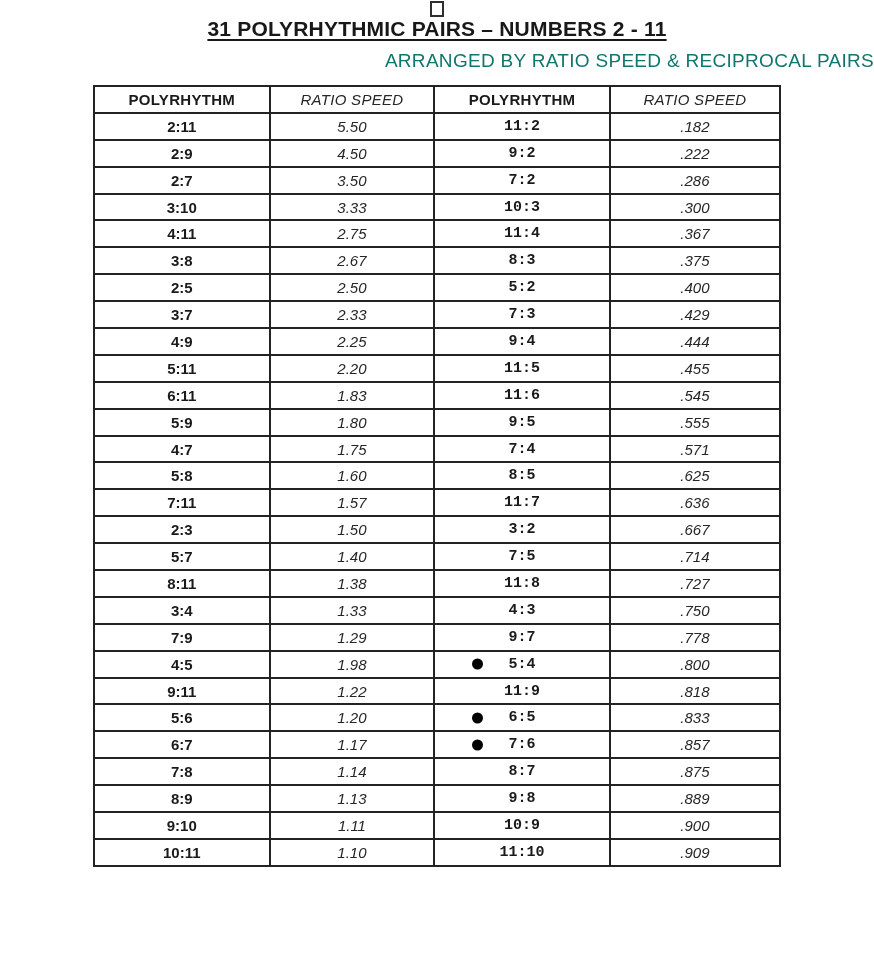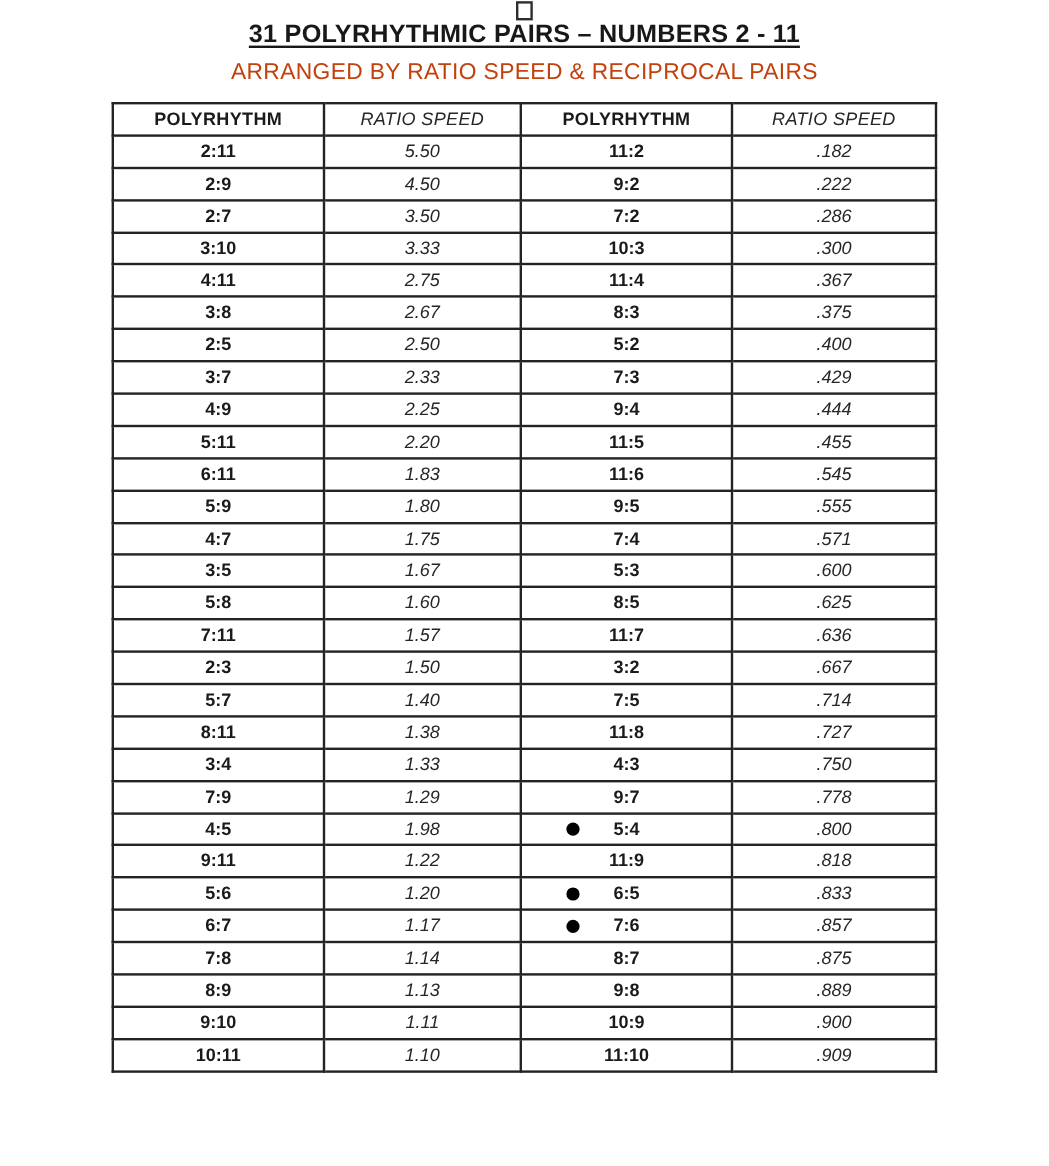--- a/index.html
+++ b/index.html
@@ -35,23 +35,23 @@
     font-weight: bold;
     color: #181818;
     text-decoration: underline;
     text-underline-offset: 3px;
     letter-spacing: 0.2px;
   }
   .subtitle {
     margin-top: 9px;
     font-size: 19px;
     font-weight: normal;
-    color: #c2410c;
+    color: #0f766e;
     letter-spacing: 0.3px;
-    text-align: center;
+    text-align: right;
   }
   table.poly-table {
     border-collapse: collapse;
     width: 688px;
     margin: 13px auto 0 auto;
     table-layout: fixed;
   }
   .poly-table th,
   .poly-table td {
     border: 2px solid #232323;
@@ -74,20 +74,21 @@
   .poly-table td.speed {
     font-weight: normal;
     font-style: italic;
     color: #262626;
   }
   .poly-table th {
     letter-spacing: 0.3px;
   }
   td.dotcell {
     position: relative;
+    font-family: Liberation Mono, monospace;
   }
   .dot {
     position: absolute;
     left: calc(50% - 50px);
     top: 50%;
     transform: translateY(-50%);
     width: 11px;
     height: 11px;
     border-radius: 50%;
     background: #000000;
@@ -191,26 +192,20 @@
     <td class="poly dotcell"><span>9:5</span></td>
     <td class="speed">.555</td>
   </tr>
       <tr>
     <td class="poly">4:7</td>
     <td class="speed">1.75</td>
     <td class="poly dotcell"><span>7:4</span></td>
     <td class="speed">.571</td>
   </tr>
       <tr>
-    <td class="poly">3:5</td>
-    <td class="speed">1.67</td>
-    <td class="poly dotcell"><span>5:3</span></td>
-    <td class="speed">.600</td>
-  </tr>
-      <tr>
     <td class="poly">5:8</td>
     <td class="speed">1.60</td>
     <td class="poly dotcell"><span>8:5</span></td>
     <td class="speed">.625</td>
   </tr>
       <tr>
     <td class="poly">7:11</td>
     <td class="speed">1.57</td>
     <td class="poly dotcell"><span>11:7</span></td>
     <td class="speed">.636</td>

